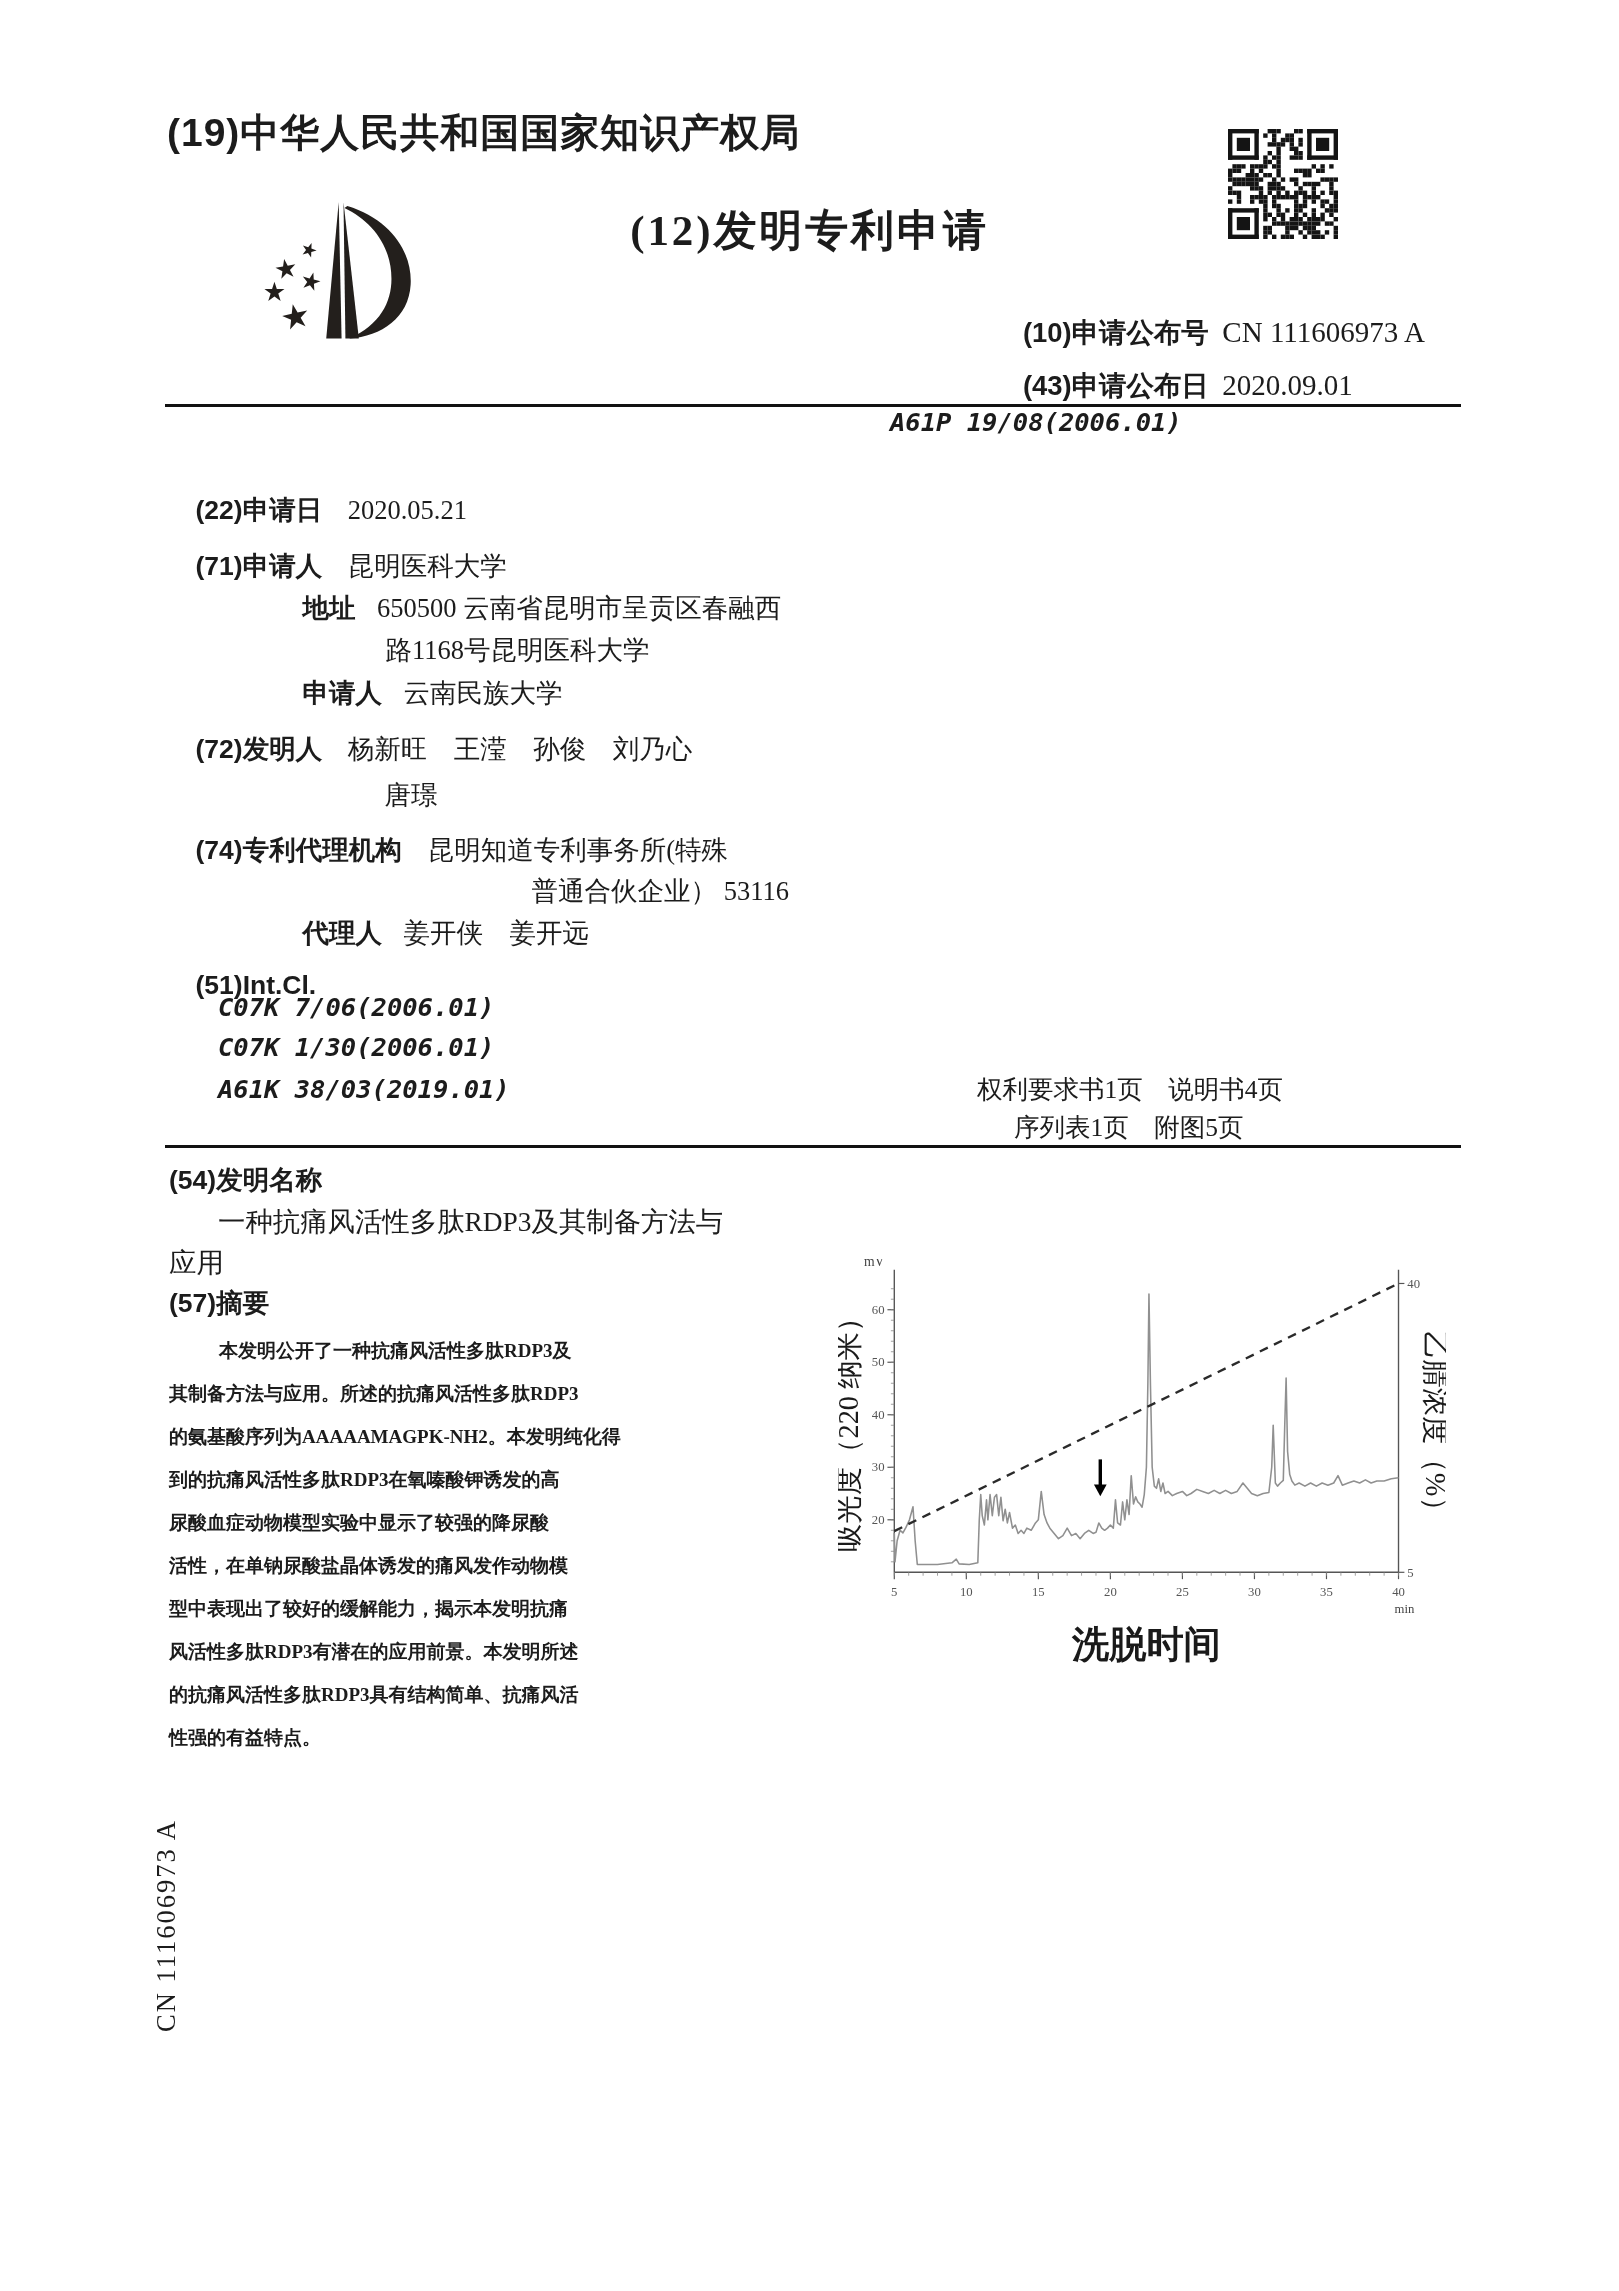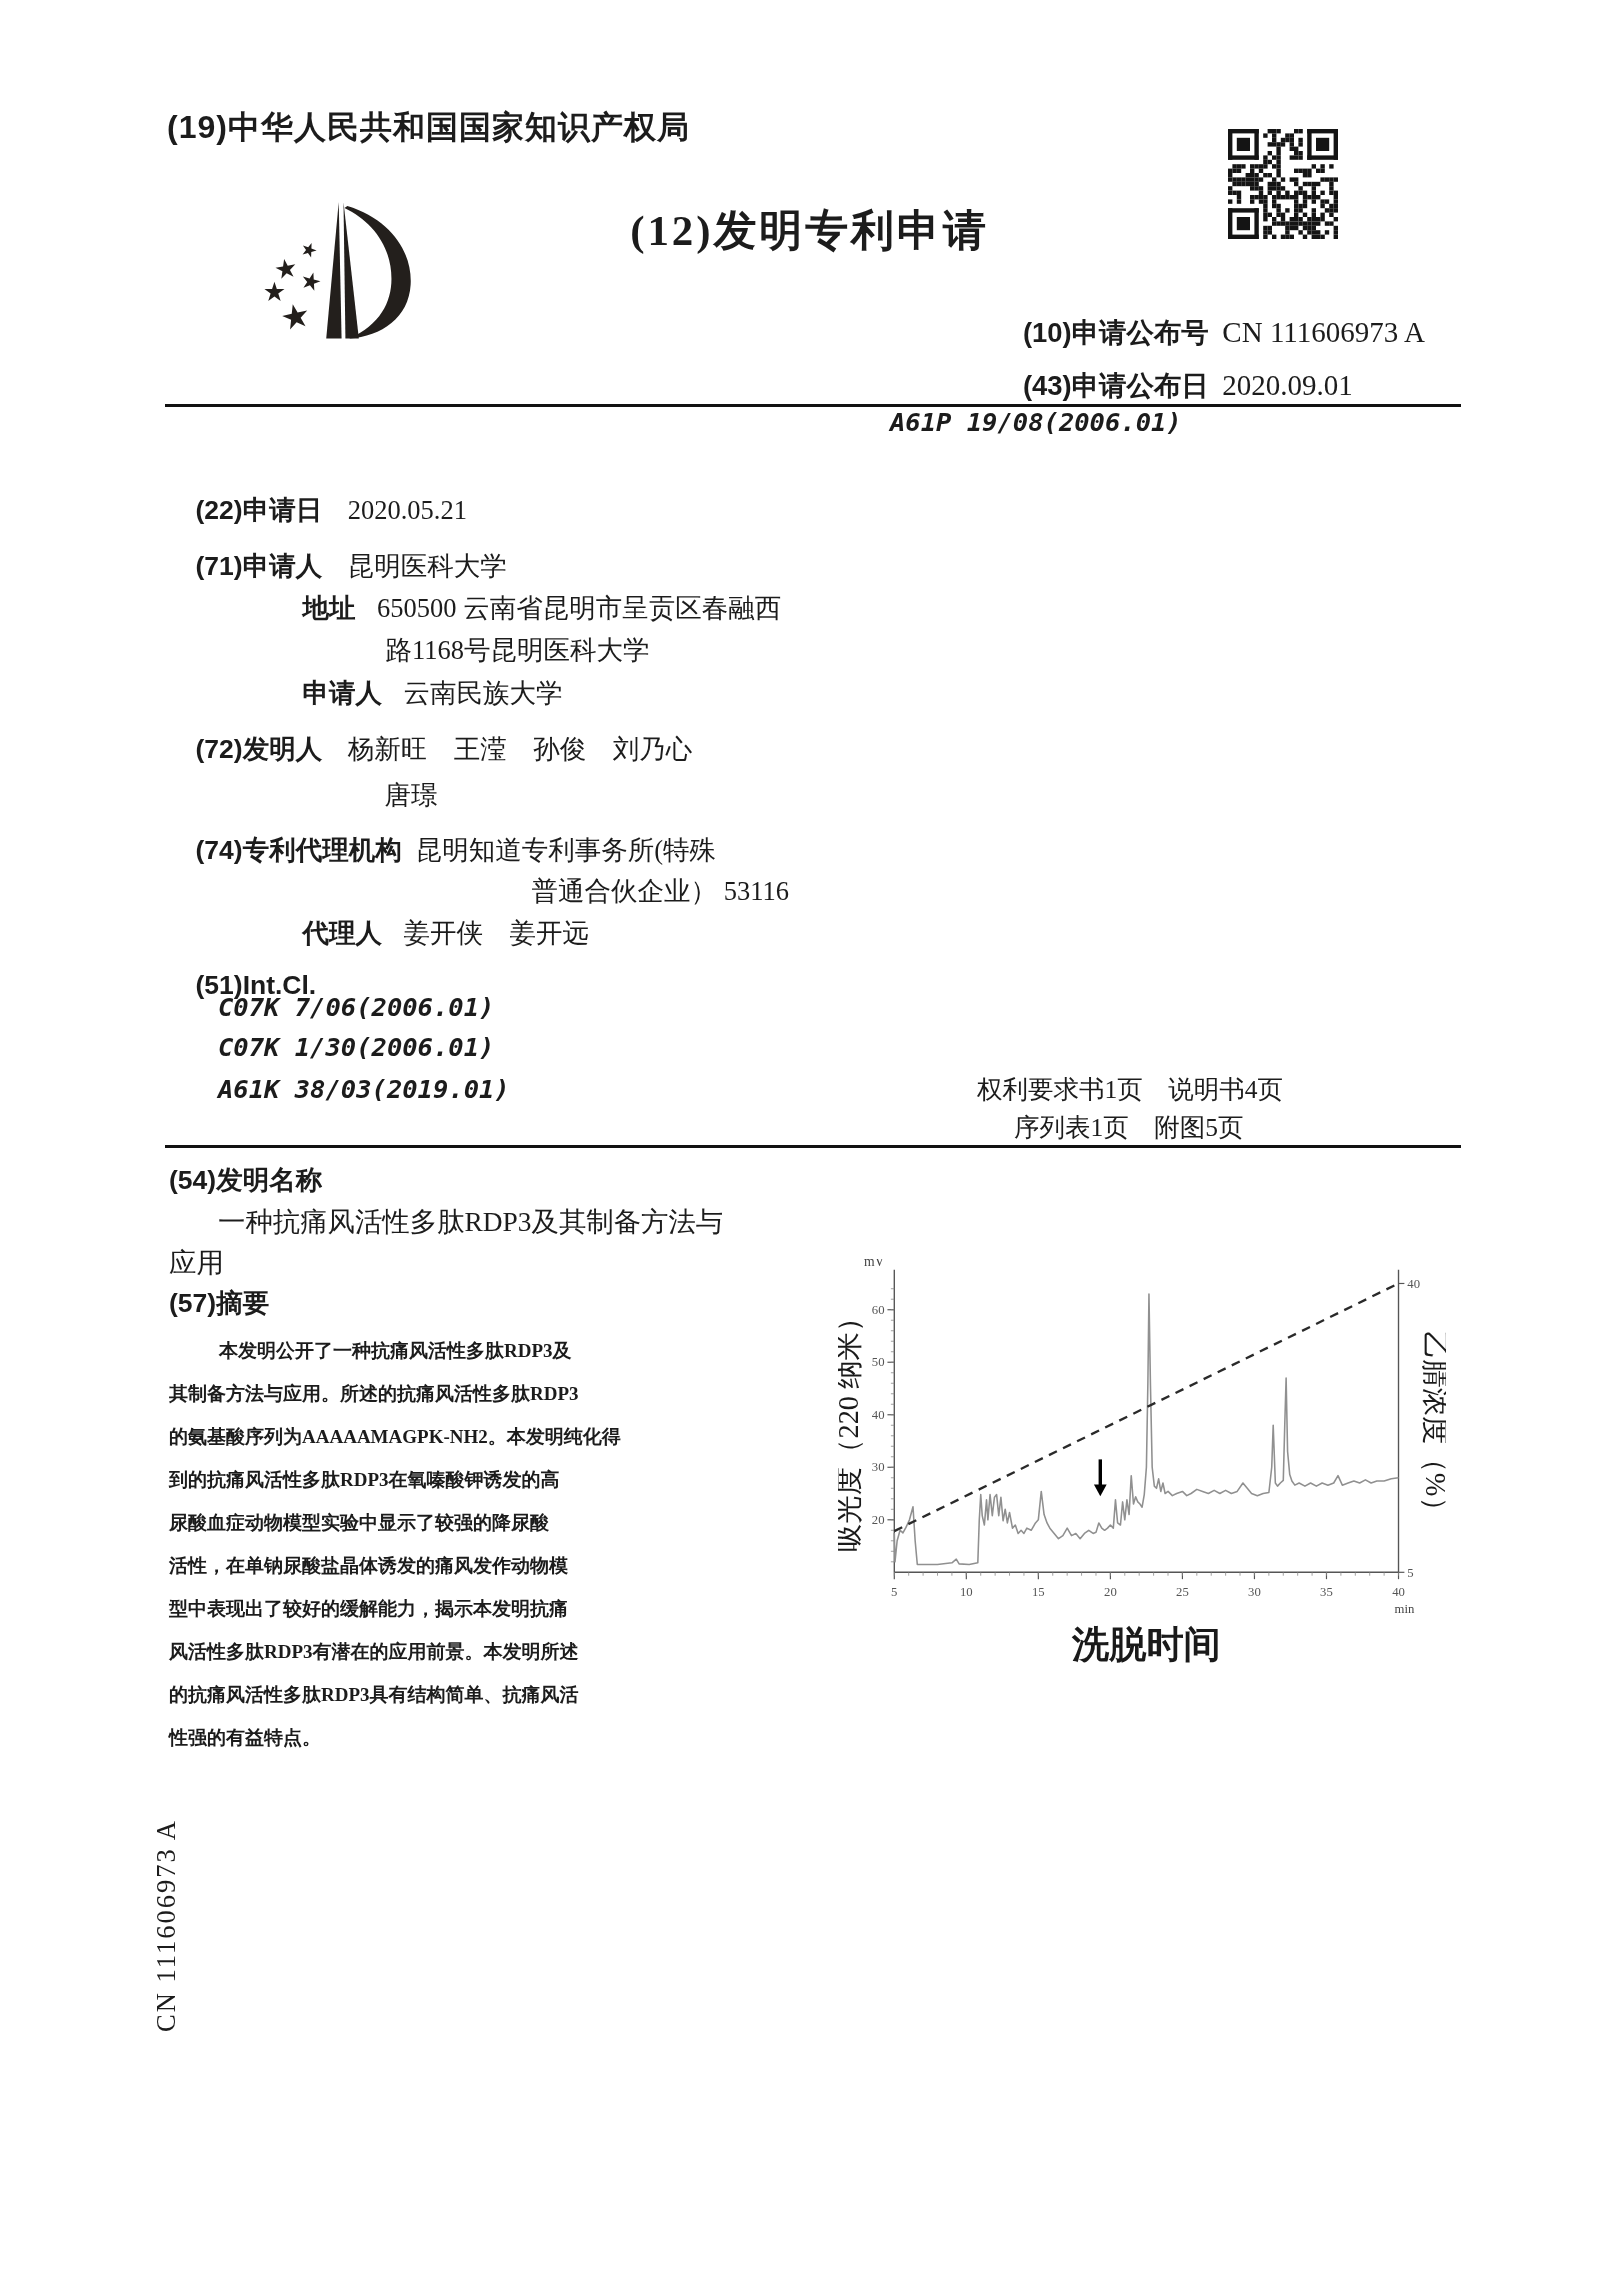--- a/index.html
+++ b/index.html
@@ -4,21 +4,21 @@
 <style>
   html,body{margin:0;padding:0;background:#d9d9d9;}
   .page{position:relative;width:1619px;height:2292px;background:#ffffff;overflow:hidden;
         font-family:"Liberation Serif",serif;color:#1c1c1c;}
   .abs{position:absolute;}
   .fl{position:absolute;font-size:26.5px;white-space:pre;color:#1c1c1c;line-height:1.2;}
   .lab{font-family:"Liberation Sans",sans-serif;font-weight:700;}
   .val{font-family:"Liberation Serif",serif;margin-left:25.5px;}
   .val0{font-family:"Liberation Serif",serif;}
   .ipc{font-family:"DejaVu Sans Mono",monospace;font-style:italic;font-weight:700;font-size:25.5px;}
-  .office{font-family:"Liberation Sans",sans-serif;font-weight:700;font-size:32px;letter-spacing:1px;}
+  .office{font-family:"Liberation Sans",sans-serif;font-weight:700;font-size:39px;letter-spacing:1px;}
   .doctype{font-family:Liberation Serif, serif;font-weight:700;font-size:43px;letter-spacing:2.9px;text-align:center;}
   .publine{position:absolute;white-space:pre;}
   .publine .lab{font-size:27.4px;}
   .publine .val{font-size:29px;margin-left:13.7px;}
   .rule{position:absolute;background:#111;height:2.9px;}
   .pages{position:absolute;font-size:25.5px;white-space:pre;}
   .sechead{font-family:"Liberation Sans",sans-serif;font-weight:700;font-size:26.5px;}
   .titleline{font-size:27.4px;}
   .abstract{position:absolute;width:667px;}
   .abstract .aline{font-size:19px;line-height:43px;white-space:pre;font-weight:bold;}
@@ -323,21 +323,21 @@
   <div class="fl" style="left:276px;top:646px;">
     <span class="lab">申请人</span><span class="val" style="margin-left:21.6px;">云南民族大学</span>
   </div>
   <div class="fl" style="left:169px;top:702px;">
     <span class="lab">(72)发明人</span><span class="val">杨新旺　王滢　孙俊　刘乃心</span>
   </div>
   <div class="fl" style="left:358px;top:748px;">
     <span class="val0">唐璟</span>
   </div>
   <div class="fl" style="left:169px;top:803px;">
-    <span class="lab">(74)专利代理机构</span><span class="val" style="margin-left:14px;">昆明知道专利事务所(特殊</span>
+    <span class="lab">(74)专利代理机构</span><span class="val" style="margin-left:26px;">昆明知道专利事务所(特殊</span>
   </div>
   <div class="fl" style="left:505px;top:844px;">
     <span class="val0">普通合伙企业） 53116</span>
   </div>
   <div class="fl" style="left:276px;top:886px;">
     <span class="lab">代理人</span><span class="val" style="margin-left:21.6px;">姜开侠　姜开远</span>
   </div>
   <div class="fl" style="left:169px;top:938px;">
     <span class="lab">(51)Int.Cl.</span>
   </div>

